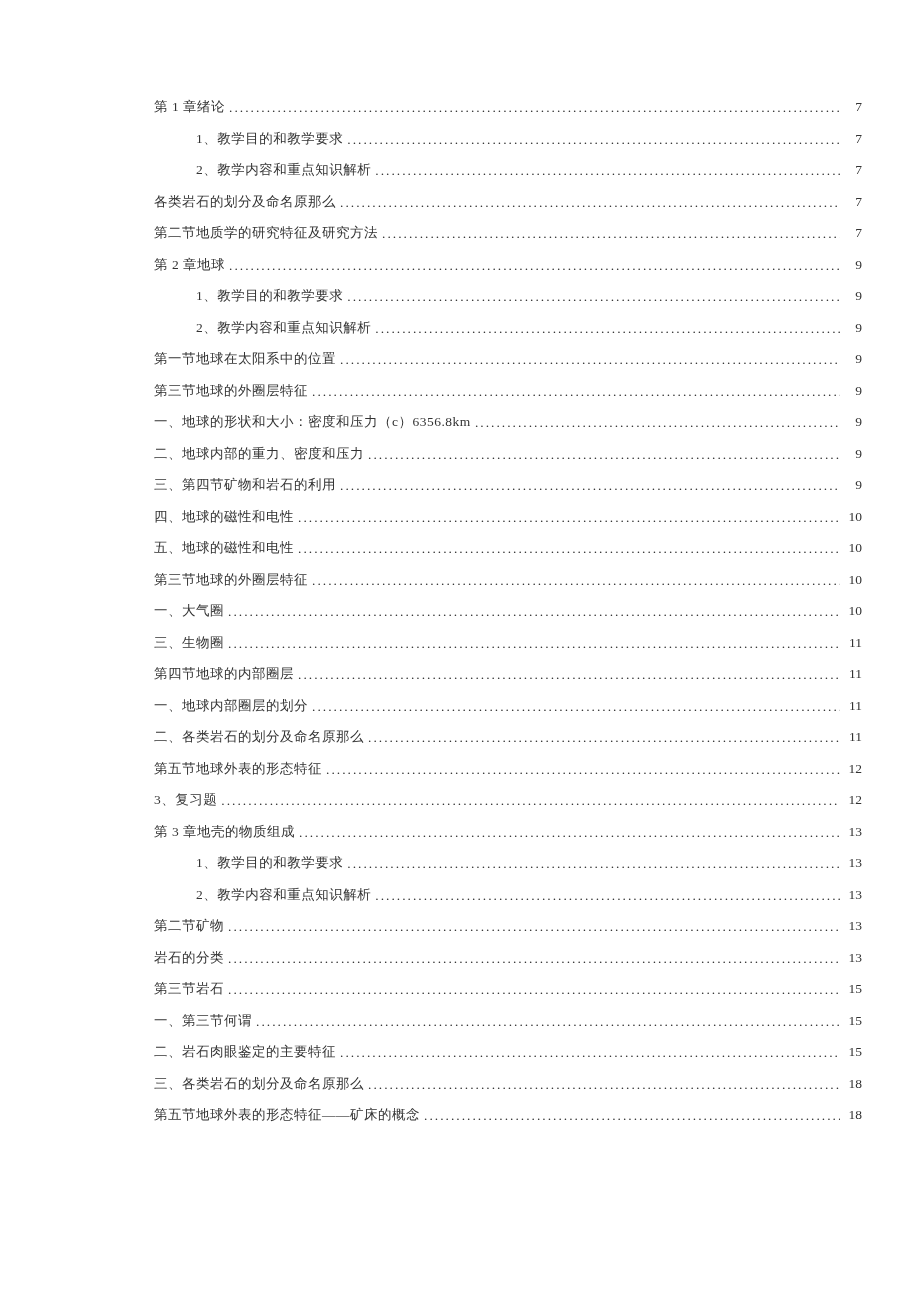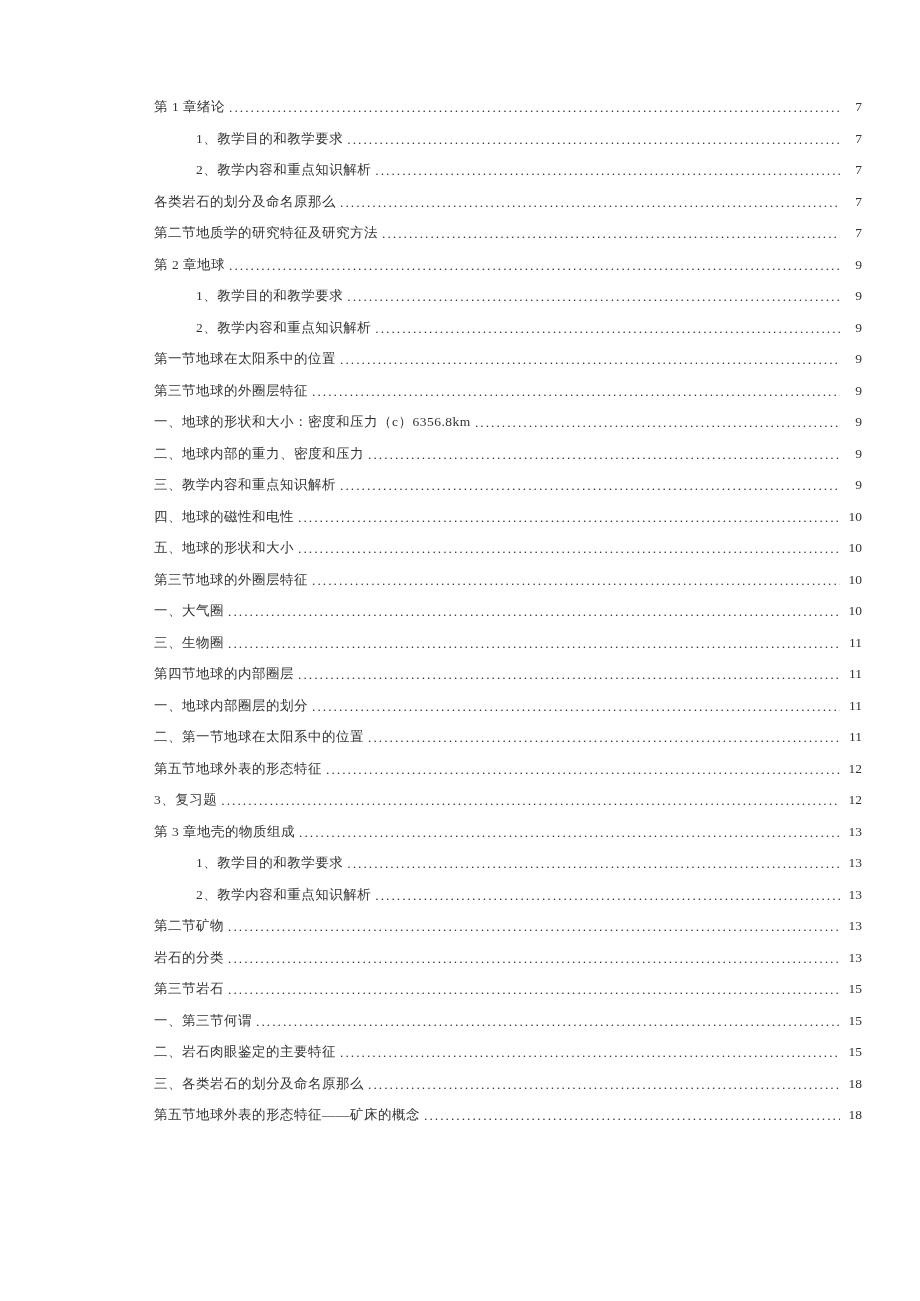--- a/index.html
+++ b/index.html
@@ -110,31 +110,31 @@
       <span class="toc-title">一、地球的形状和大小：密度和压力（c）6356.8km</span>
       <span class="toc-dots"></span>
       <span class="toc-page">9</span>
     </div>
     <div class="toc-entry">
       <span class="toc-title">二、地球内部的重力、密度和压力</span>
       <span class="toc-dots"></span>
       <span class="toc-page">9</span>
     </div>
     <div class="toc-entry">
-      <span class="toc-title">三、教学内容和重点知识解析</span>
+      <span class="toc-title">三、第四节矿物和岩石的利用</span>
       <span class="toc-dots"></span>
       <span class="toc-page">9</span>
     </div>
     <div class="toc-entry">
       <span class="toc-title">四、地球的磁性和电性</span>
       <span class="toc-dots"></span>
       <span class="toc-page">10</span>
     </div>
     <div class="toc-entry">
-      <span class="toc-title">五、地球的形状和大小</span>
+      <span class="toc-title">五、地球的磁性和电性</span>
       <span class="toc-dots"></span>
       <span class="toc-page">10</span>
     </div>
     <div class="toc-entry">
       <span class="toc-title">第三节地球的外圈层特征</span>
       <span class="toc-dots"></span>
       <span class="toc-page">10</span>
     </div>
     <div class="toc-entry">
       <span class="toc-title">一、大气圈</span>
@@ -150,21 +150,21 @@
       <span class="toc-title">第四节地球的内部圈层</span>
       <span class="toc-dots"></span>
       <span class="toc-page">11</span>
     </div>
     <div class="toc-entry">
       <span class="toc-title">一、地球内部圈层的划分</span>
       <span class="toc-dots"></span>
       <span class="toc-page">11</span>
     </div>
     <div class="toc-entry">
-      <span class="toc-title">二、第一节地球在太阳系中的位置</span>
+      <span class="toc-title">二、各类岩石的划分及命名原那么</span>
       <span class="toc-dots"></span>
       <span class="toc-page">11</span>
     </div>
     <div class="toc-entry">
       <span class="toc-title">第五节地球外表的形态特征</span>
       <span class="toc-dots"></span>
       <span class="toc-page">12</span>
     </div>
     <div class="toc-entry">
       <span class="toc-title">3、复习题</span>

